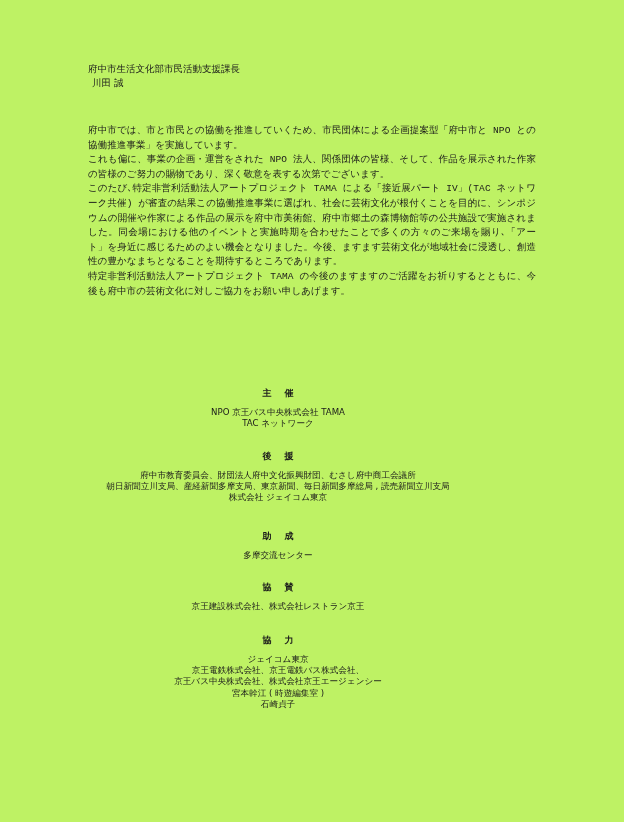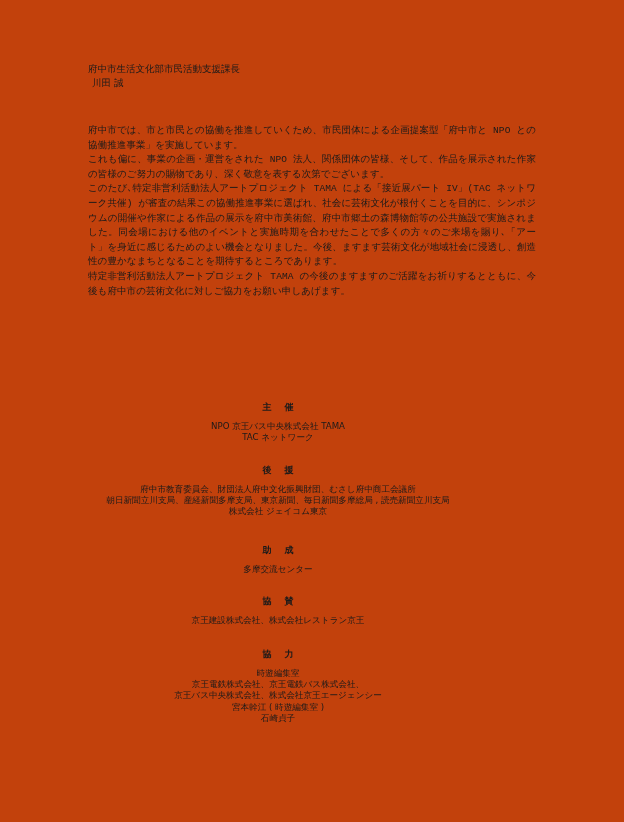--- a/index.html
+++ b/index.html
@@ -13,21 +13,21 @@
       position: relative;
       overflow: hidden;
       font-family: "DejaVu Sans", "Liberation Sans", sans-serif;
       color: #1a1a1a;
     }
     .page {
       position: absolute;
       left: 0; top: 0;
       width: 624px;
       height: 822px;
-      background: #c2410c;
+      background: #bef264;
     }
     .header-block {
       position: absolute;
       left: 88px;
       top: 62px;
       font-size: 9.5px;
       line-height: 14px;
     }
     .header-block .name {
       padding-left: 4px;
@@ -46,21 +46,20 @@
       margin: 0;
       padding: 0;
       word-break: break-all;
       font-family: Liberation Mono, monospace;
     }
     .credit-section {
       position: absolute;
       left: 0;
       width: 556px;
       text-align: center;
-      margin-top: 14px;
     }
     .credit-heading {
       font-weight: bold;
       letter-spacing: 5px;
       font-size: 9px;
       margin-bottom: 7px;
       padding-left: 5px;
     }
     .credit-line {
       font-size: 8.6px;
@@ -103,20 +102,20 @@
     <div class="credit-line">株式会社 ジェイコム東京</div>
   </div>
 
   <div class="credit-section" style="top:581px;">
     <div class="credit-heading">協 賛</div>
     <div class="credit-line">京王建設株式会社、株式会社レストラン京王</div>
   </div>
 
   <div class="credit-section" style="top:634px;">
     <div class="credit-heading">協 力</div>
-    <div class="credit-line">時遊編集室</div>
+    <div class="credit-line">ジェイコム東京</div>
     <div class="credit-line">京王電鉄株式会社、京王電鉄バス株式会社、</div>
     <div class="credit-line">京王バス中央株式会社、株式会社京王エージェンシー</div>
     <div class="credit-line">宮本幹江 ( 時遊編集室 )</div>
     <div class="credit-line">石崎貞子</div>
   </div>
 
 </div>
 
 </body></html>

